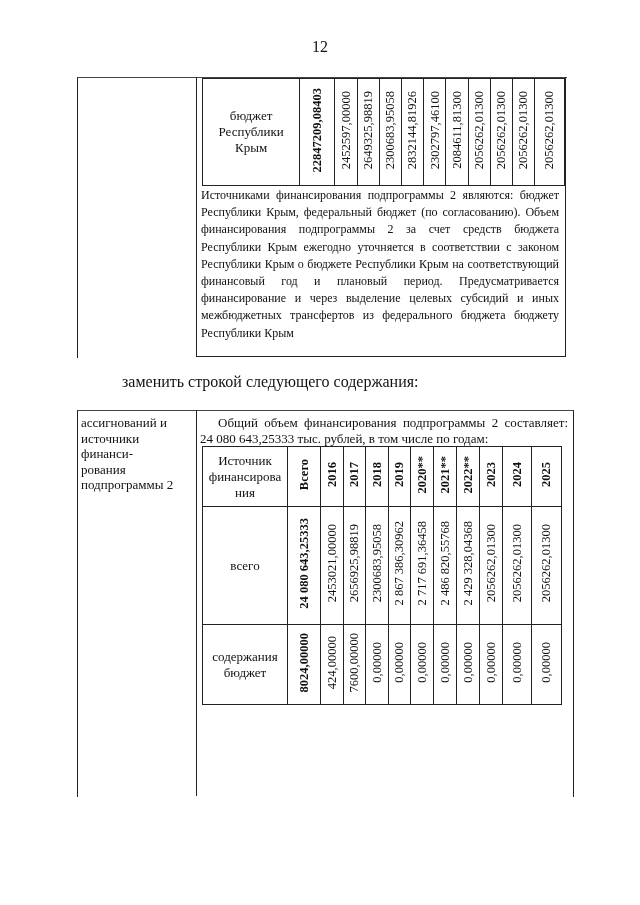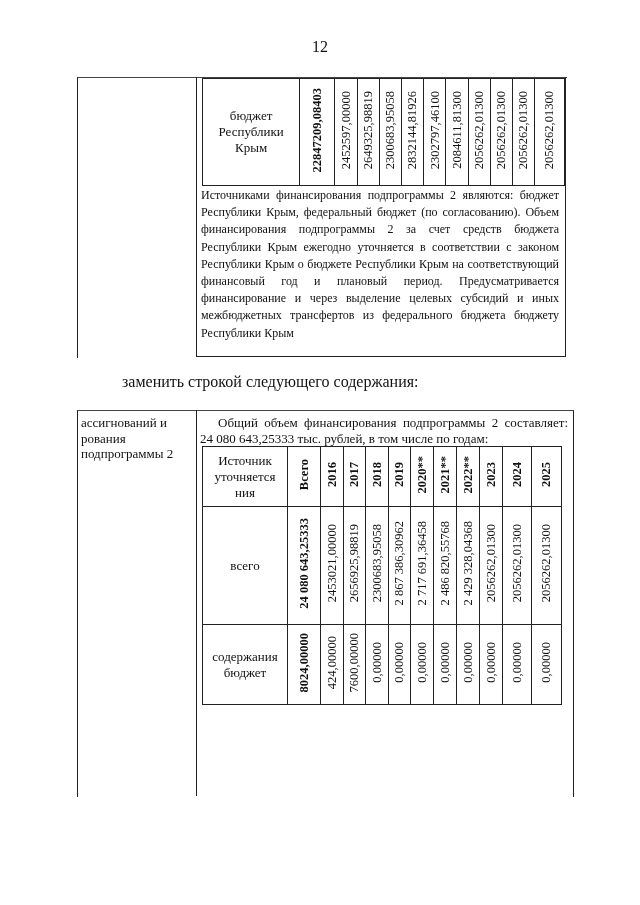--- a/index.html
+++ b/index.html
@@ -70,33 +70,34 @@
   <div class="para">Источниками финансирования подпрограммы 2 являются: бюджет Республики Крым, федеральный бюджет (по согласованию). Объем финансирования подпрограммы 2 за счет средств бюджета Республики Крым ежегодно уточняется в соответствии с законом Республики Крым о бюджете Республики Крым на соответствующий финансовый год и плановый период. Предусматривается финансирование и через выделение целевых субсидий и иных межбюджетных трансфертов из федерального бюджета бюджету Республики Крым</div>
 </div>
 
 <div class="abs replace-line">заменить строкой следующего содержания:</div>
 
 <div class="abs bot-outer"></div>
 <div class="abs bot-divider"></div>
 
 <div class="abs bot-left-text">
   <div>ассигнований и</div>
+  <div>источники финанси-</div>
   <div>рования</div>
   <div>подпрограммы 2</div>
 </div>
 
 <div class="abs bot-intro"><span class="ind"></span><span>Общий объем финансирования подпрограммы 2 составляет: 24 080 643,25333 тыс. рублей, в том числе по годам:</span></div>
 
 <table class="bot-table">
 
   <tbody>
       <tr style="height:60px">
     <td class="hdr-src" style="width:84px">
       <div>Источник</div>
-      <div>уточняется</div>
+      <div>финансирова</div>
       <div>ния</div>
     </td>
     <td style="width:32px"><span class="vt b">Всего</span></td>
     <td style="width:22px"><span class="vt b">2016</span></td>
     <td style="width:21px"><span class="vt b">2017</span></td>
     <td style="width:22px"><span class="vt b">2018</span></td>
     <td style="width:21px"><span class="vt b">2019</span></td>
     <td style="width:22px"><span class="vt b">2020**</span></td>
     <td style="width:22px"><span class="vt b">2021**</span></td>
     <td style="width:22px"><span class="vt b">2022**</span></td>

